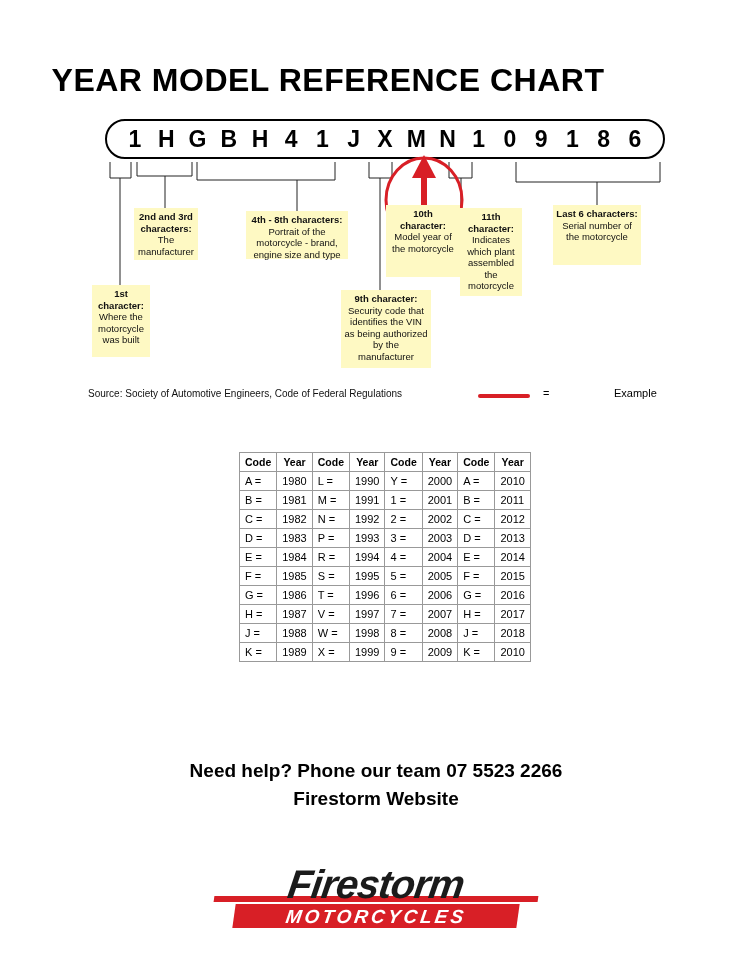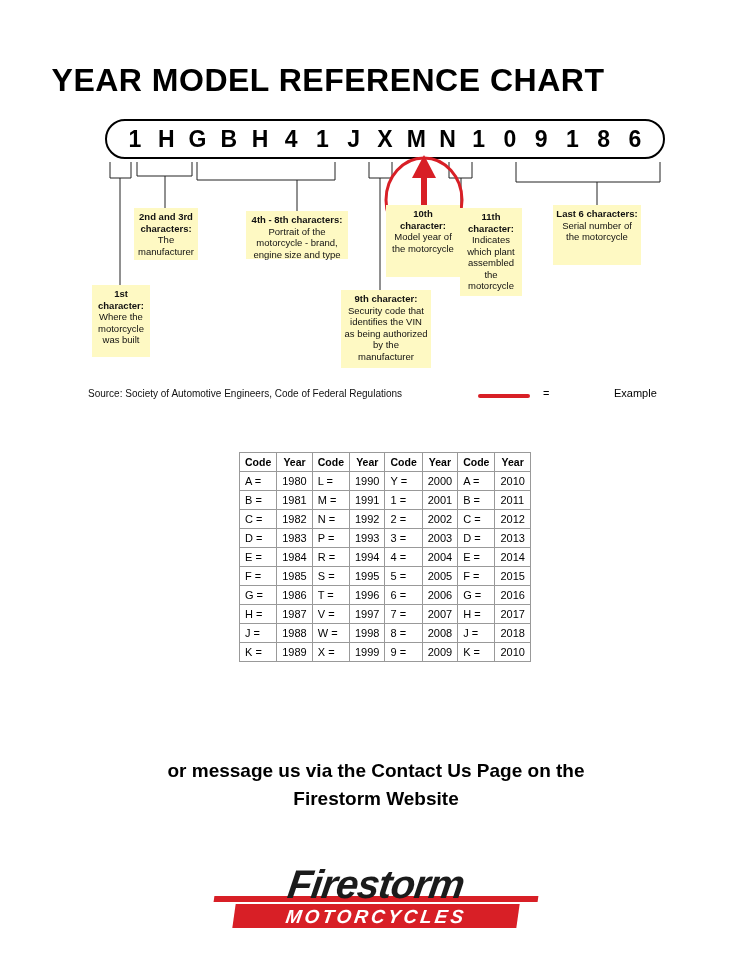--- a/index.html
+++ b/index.html
@@ -397,21 +397,21 @@
       <td class="year">1999</td>
       <td class="code">9 =</td>
       <td class="year">2009</td>
       <td class="code">K =</td>
       <td class="year">2010</td>
     </tr>
   </tbody>
 </table>
 
 <div id="footer-text">
-  <div>or message us via the Contact Us Page on the</div>
+  <div>Need help?  Phone our team 07 5523 2266</div>
   <div>Firestorm Website</div>
 </div>
 
 <div id="logo">
   <div id="logo-swoosh"></div>
   <div id="logo-word">Firestorm</div>
   <div id="logo-bar"></div>
   <div id="logo-sub">MOTORCYCLES</div>
 </div>
 

